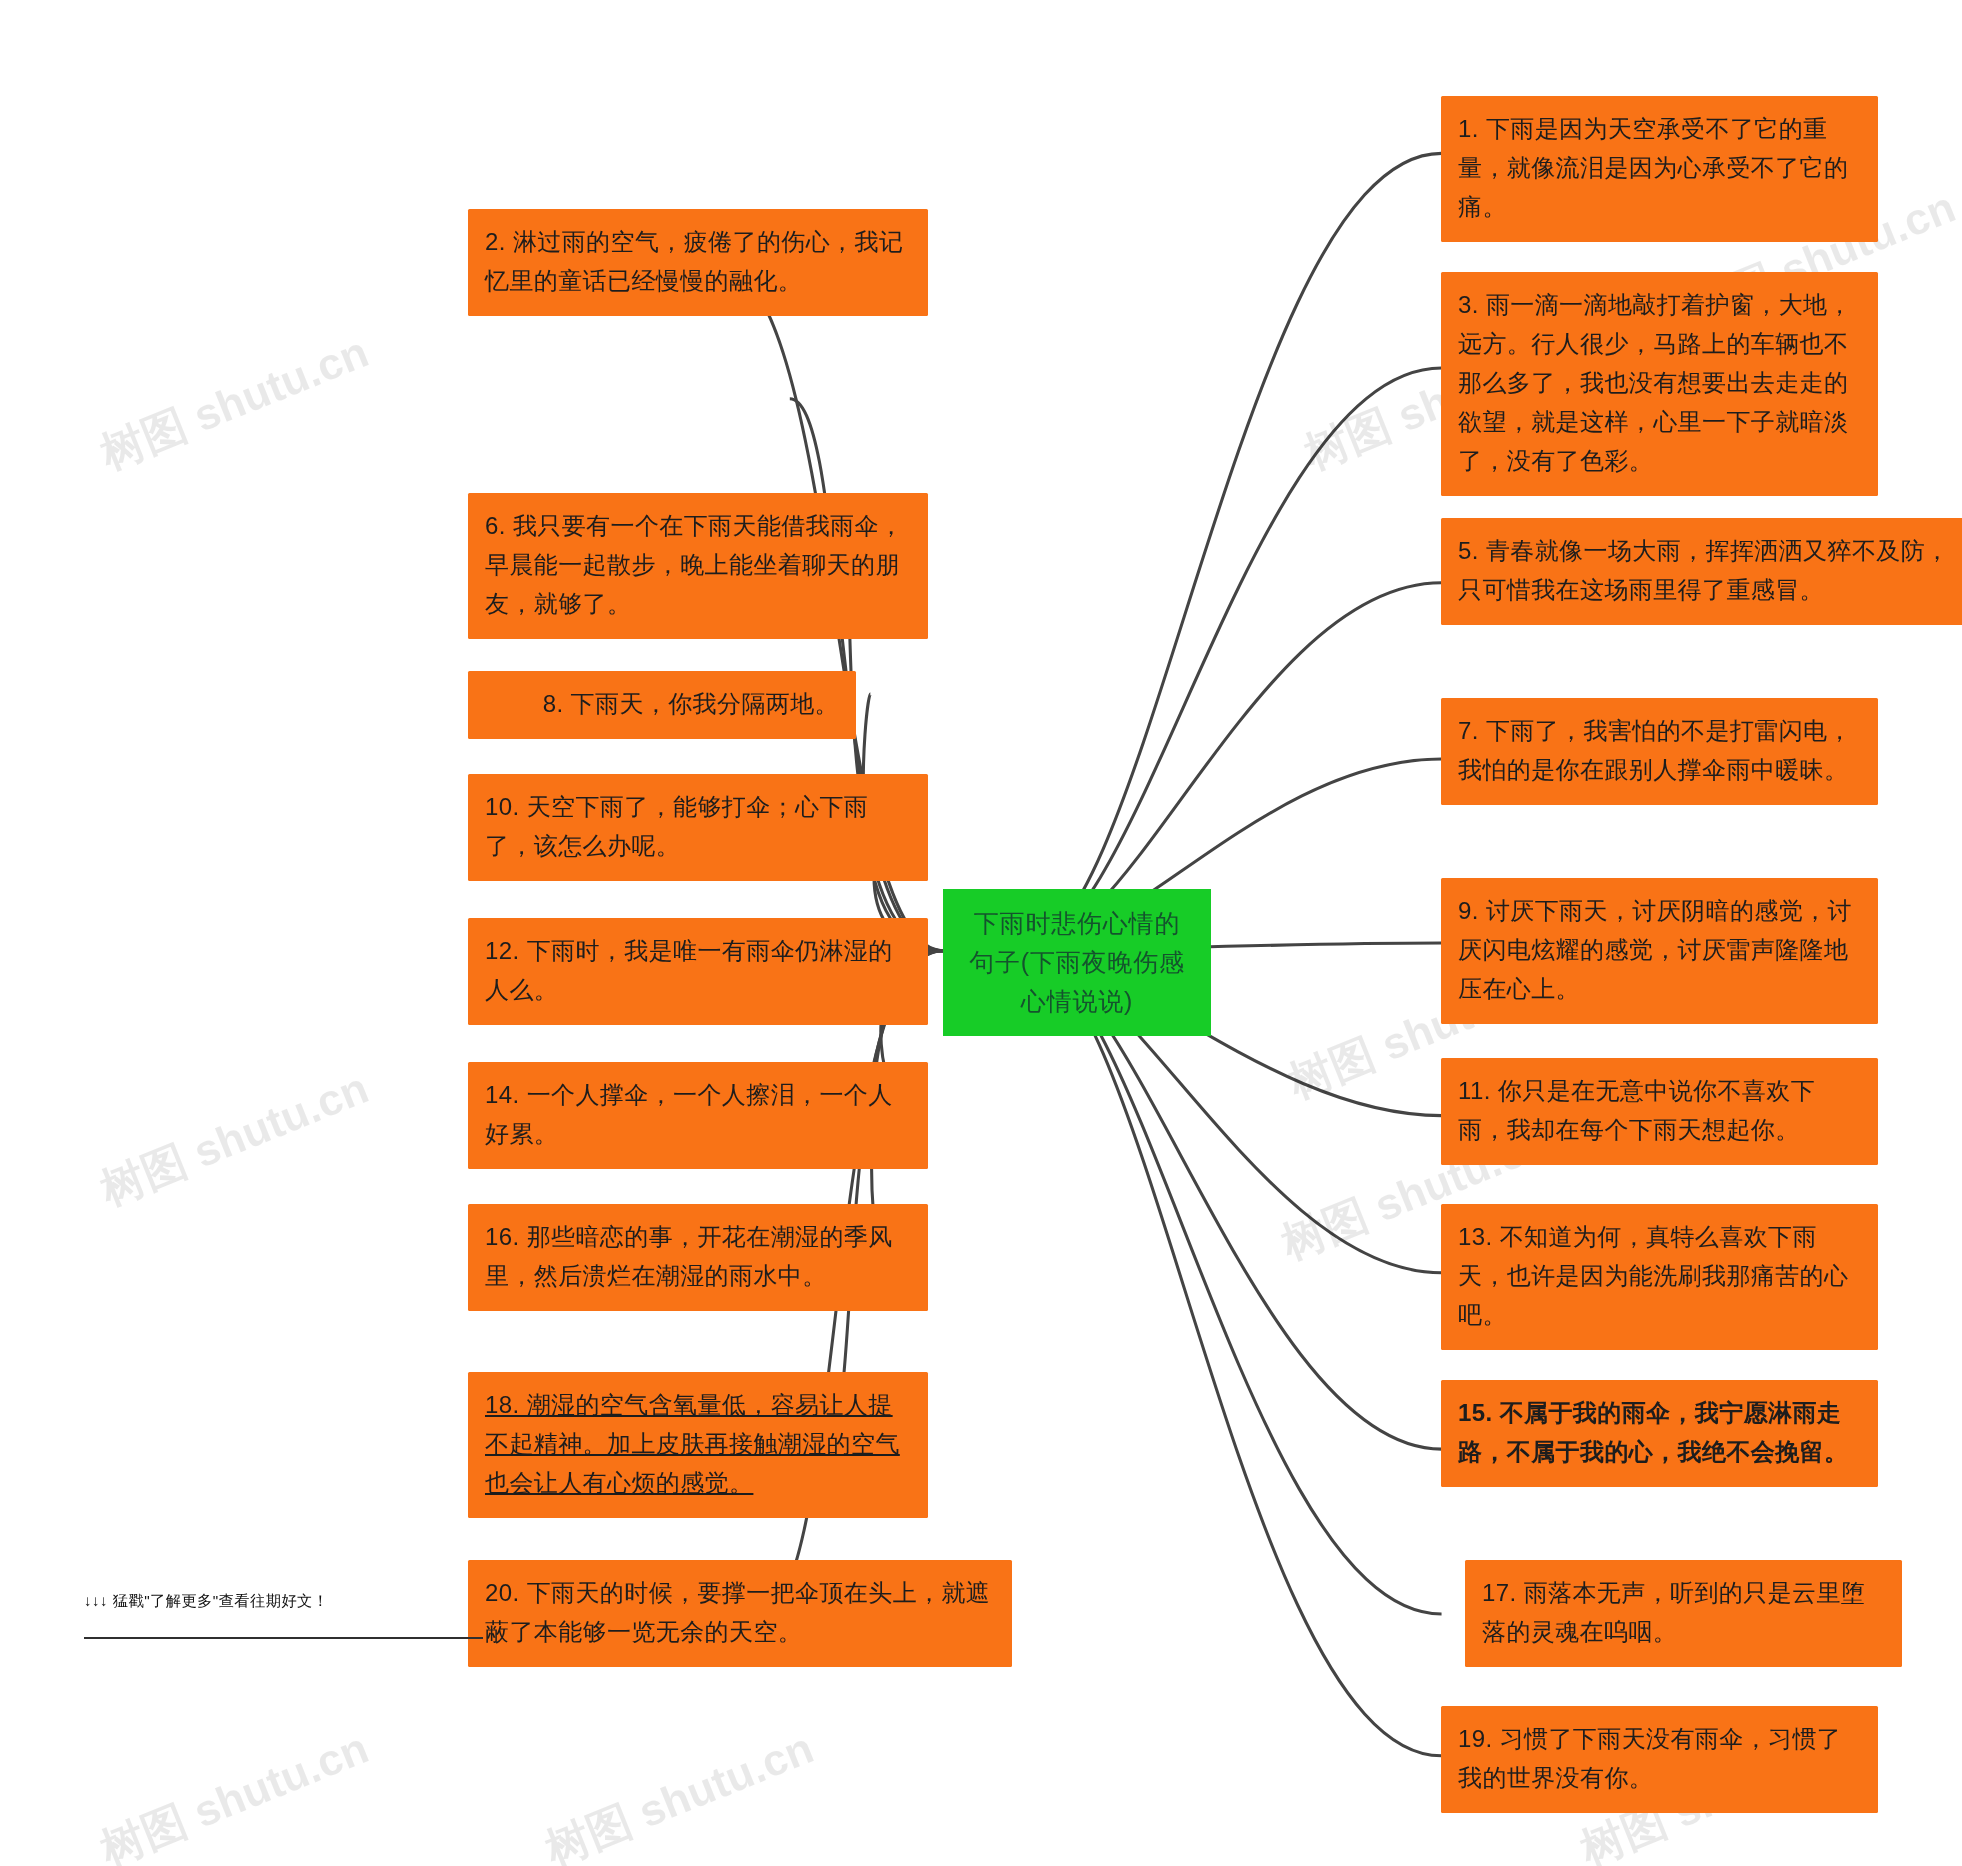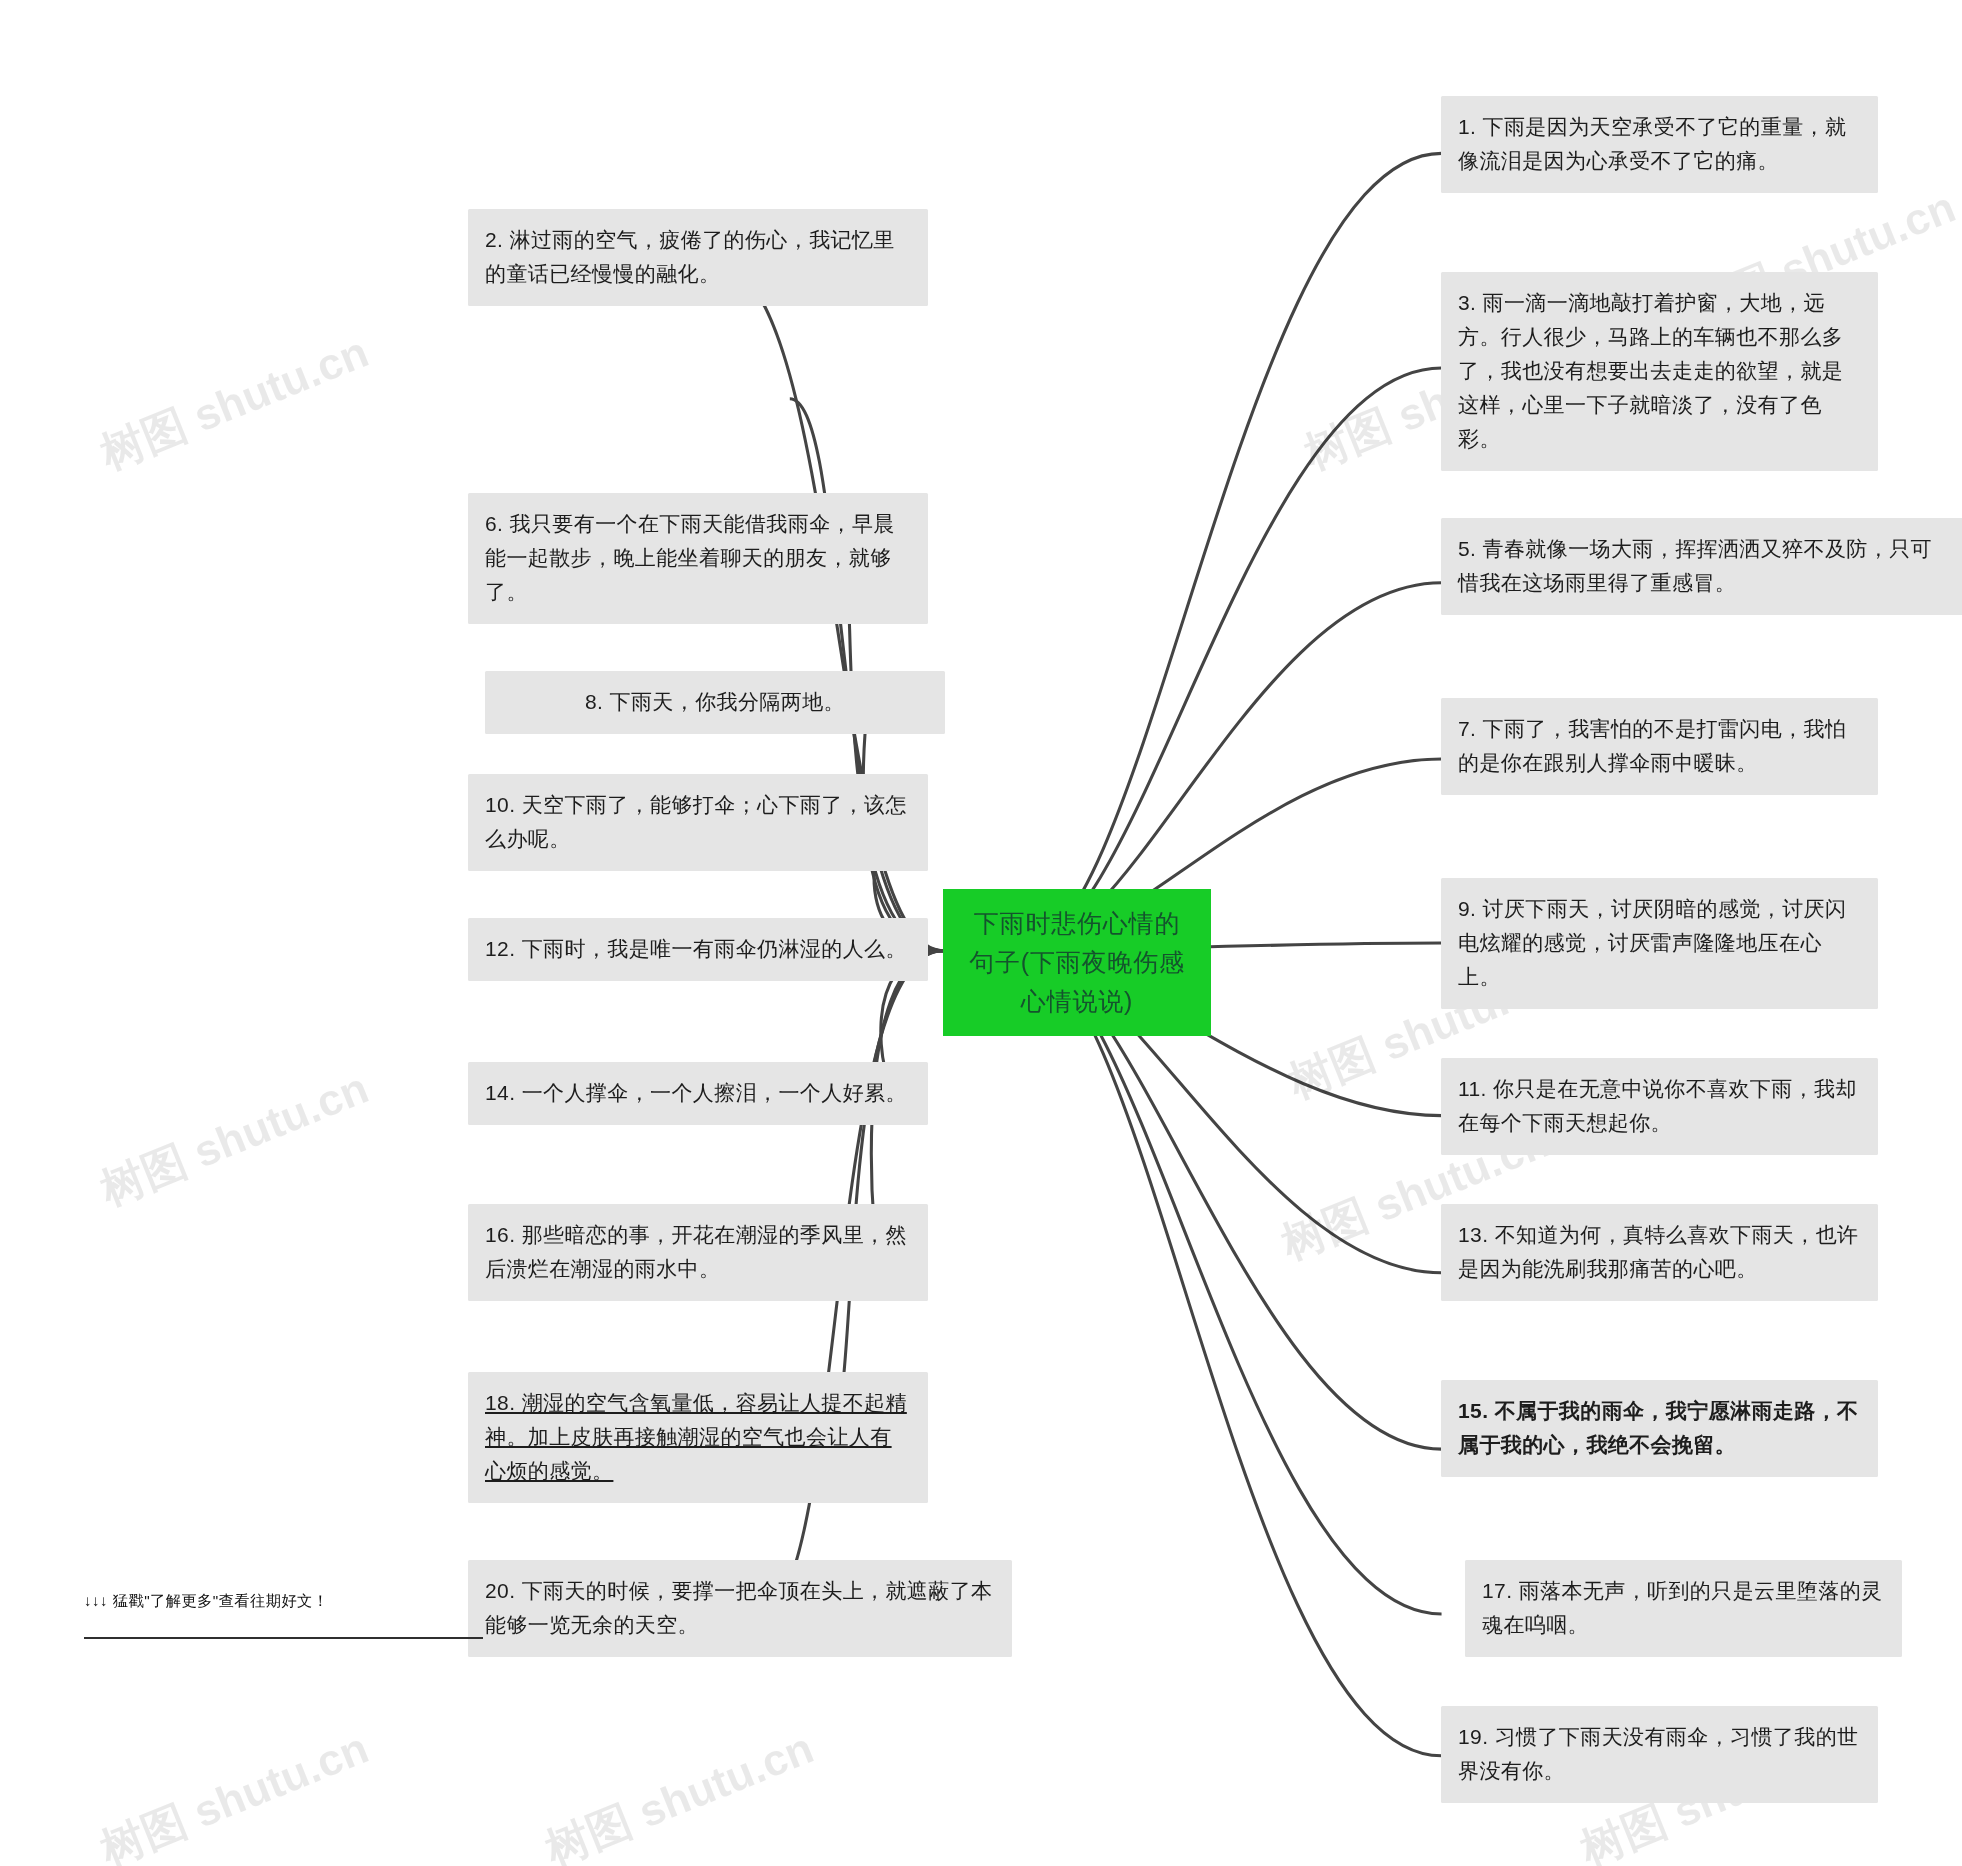--- a/index.html
+++ b/index.html
@@ -23,23 +23,23 @@
   svg.links {
     position: absolute;
     left: 0; top: 0;
     width: 1963px;
     height: 1867px;
     pointer-events: none;
   }
   .node {
     position: absolute;
     box-sizing: border-box;
-    background: #e5e5e5;
+    background: #f97316;
     color: #1d1d1d;
-    font-size: 21px;
+    font-size: 24px;
     line-height: 1.62;
     padding: 14px 17px 15.3px 17px;
     border-radius: 1.5px;
     letter-spacing: 0.4px;
   }
   .node.right { text-align: left; }
   .node.left  { text-align: left; }
   .center-node {
     position: absolute;
     background: #17cc27;
@@ -114,21 +114,21 @@
   <div class="wm" style="left:1296px; top:429px;">树图 shutu.cn</div>
   <div class="wm" style="left:1280px; top:1058px;">树图 shutu.cn</div>
   <div class="wm" style="left:1273px; top:1219px;">树图 shutu.cn</div>
   <div class="wm" style="left:1572px; top:1825px;">树图 shutu.cn</div>
   <div class="wm" style="left:1679px; top:284px;">树图 shutu.cn</div>
 
   <div class="center-node" style="left:943px; top:889px; width:268px;">下雨时悲伤心情的句子(下雨夜晚伤感心情说说)</div>
 
   <div class="node left" style="left:468px; top:209px;  width:460px;">2. 淋过雨的空气，疲倦了的伤心，我记忆里的童话已经慢慢的融化。</div>
   <div class="node left" style="left:468px; top:493px;  width:460px;">6. 我只要有一个在下雨天能借我雨伞，早晨能一起散步，晚上能坐着聊天的朋友，就够了。</div>
-  <div class="node left" style="left:468px; top:671px;  width:460px; text-align:center;margin-left:17px;">8. 下雨天，你我分隔两地。</div>
+  <div class="node left" style="left:468px; top:671px;  width:388px; text-align:right;">8. 下雨天，你我分隔两地。</div>
   <div class="node left" style="left:468px; top:774px; width:460px;">10. 天空下雨了，能够打伞；心下雨了，该怎么办呢。</div>
   <div class="node left" style="left:468px; top:918px; width:460px;">12. 下雨时，我是唯一有雨伞仍淋湿的人么。</div>
   <div class="node left" style="left:468px; top:1062px; width:460px;">14. 一个人撑伞，一个人擦泪，一个人好累。</div>
   <div class="node left" style="left:468px; top:1204px; width:460px;">16. 那些暗恋的事，开花在潮湿的季风里，然后溃烂在潮湿的雨水中。</div>
   <div class="node left" style="left:468px; top:1372px; width:460px;text-decoration:underline;">18. 潮湿的空气含氧量低，容易让人提不起精神。加上皮肤再接触潮湿的空气也会让人有心烦的感觉。</div>
   <div class="node left" style="left:468px; top:1560px; width:544px;">20. 下雨天的时候，要撑一把伞顶在头上，就遮蔽了本能够一览无余的天空。</div>
 
   <div class="node right" style="left:1441px; top:96px;  width:437px;">1. 下雨是因为天空承受不了它的重量，就像流泪是因为心承受不了它的痛。</div>
   <div class="node right" style="left:1441px; top:272px;  width:437px;">3. 雨一滴一滴地敲打着护窗，大地，远方。行人很少，马路上的车辆也不那么多了，我也没有想要出去走走的欲望，就是这样，心里一下子就暗淡了，没有了色彩。</div>
   <div class="node right" style="left:1441px; top:518px;  width:528px;">5. 青春就像一场大雨，挥挥洒洒又猝不及防，只可惜我在这场雨里得了重感冒。</div>

